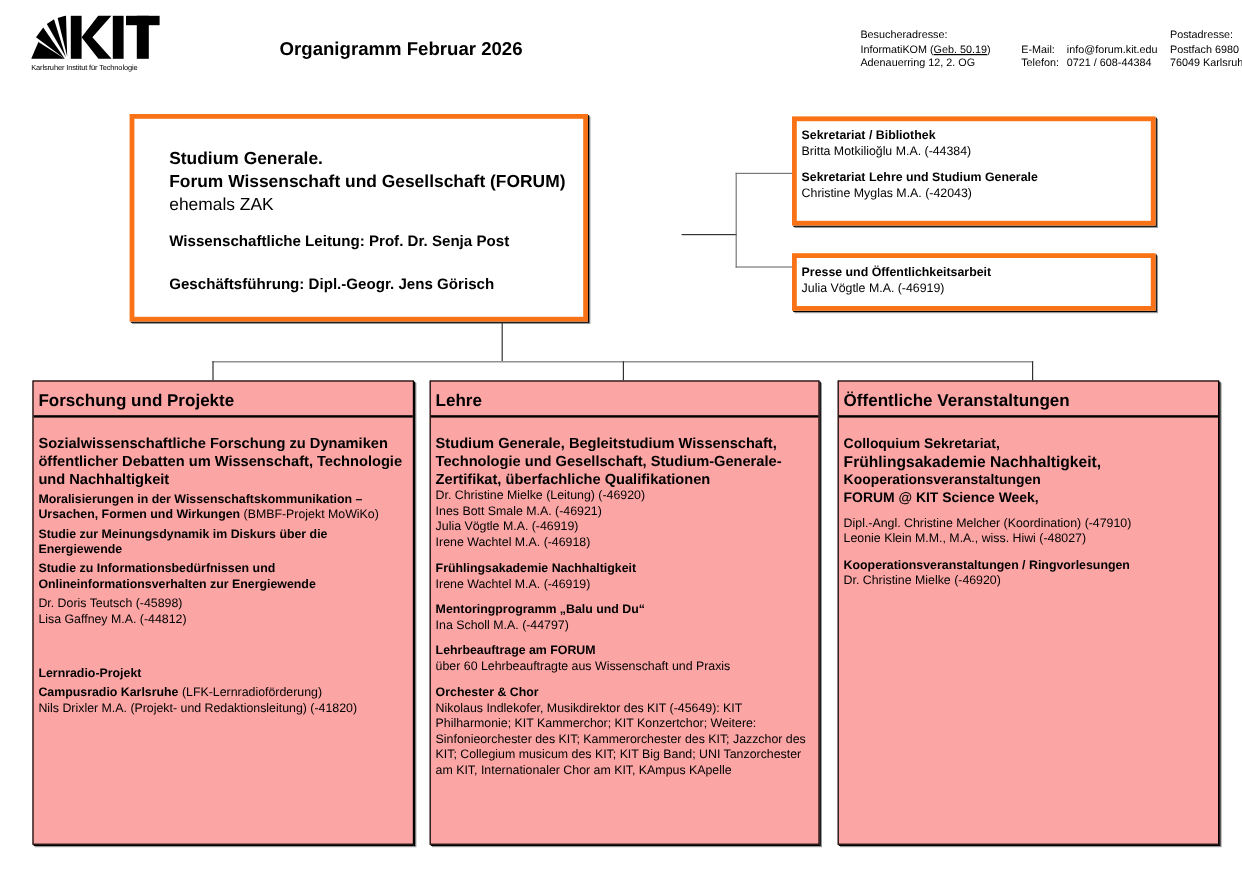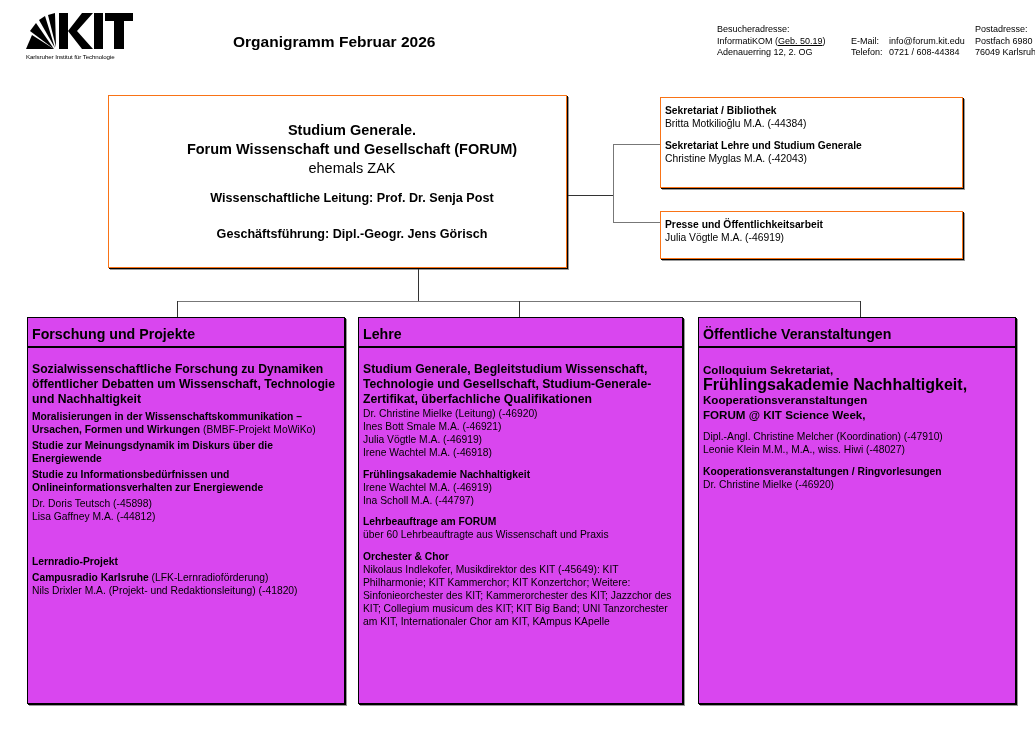--- a/index.html
+++ b/index.html
@@ -10,37 +10,37 @@
   .logo-sub { position:absolute; left:0; top:40px; font-size:6.2px; white-space:nowrap; letter-spacing:-0.1px; }
   .doc-title { left:233px; top:33px; font-size:15.5px; font-weight:bold; }
   .addr { font-size:9px; line-height:11.5px; top:24px; white-space:nowrap; }
   .addr div { white-space:nowrap;padding-left:45px; }
   .addr-left { left:672px; }
   .addr-mid { left:806px; }
   .addr-mid .lbl { display:inline-block; width:38px; }
   .addr-right { left:930px; width:76px; text-align:right; }
   .u { text-decoration:underline; }
 
-  .box { position:absolute; border:1px solid #f97316; box-shadow:1px 1px 0 #000, 2px 2px 0 #999; background:#fff; box-sizing:border-box; }
-  .main-box { left:108px; top:95px; width:459px; height:173px; padding:25px 0 16px 29px;text-align:center; }
+  .box { position:absolute; border:4px solid #f97316; box-shadow:1px 1px 0 #000, 2px 2px 0 #999; background:#fff; box-sizing:border-box; }
+  .main-box { left:108px; top:95px; width:382px; height:173px; padding:25px 0 16px 29px; }
   .main-box .t1 { font-size:14.5px; font-weight:bold; line-height:19px; }
   .main-box .t2 { font-size:14.5px; line-height:19px; }
   .main-box .t3 { font-size:12.6px; font-weight:bold; margin-top:13px; }
   .main-box .t4 { font-size:12.6px; font-weight:bold; margin-top:22px; }
 
   .side-box { left:660px; width:303px; padding:6px 0 0 4px; font-size:10.3px; line-height:13px; }
   .side-box .b { font-weight:bold; }
   .sb1 { top:97px; height:91px; }
   .sb2 { top:211px; height:48px; }
   .gap { height:9px; }
 
   .line { position:absolute; background:#333; }
   .line-grey { position:absolute; background:#777; }
 
-  .col { position:absolute; top:317px; height:387px; border:1px solid #000; box-shadow:1px 1px 0 #000, 2px 2px 0 #999; box-sizing:border-box; background:#d946ef; }
+  .col { position:absolute; top:317px; height:387px; border:1px solid #000; box-shadow:1px 1px 0 #000, 2px 2px 0 #999; box-sizing:border-box; background:#fca5a5; }
   .col-head { height:30px; border-bottom:2px solid #000; box-sizing:border-box; padding:8px 0 0 4px; font-size:14.2px; font-weight:bold; }
   .col-body { padding:14px 4px 0 4px; font-size:10.3px; line-height:13px; }
   .c1 { left:27px; width:318px; }
   .c2 { left:358px; width:325px; }
   .c3 { left:698px; width:318px; }
   .h-big { font-size:12.2px; font-weight:bold; line-height:15px; }
   .bold { font-weight:bold; }
   .mt3 { margin-top:3px; }
   .mt8 { margin-top:8px; }
   .mt9 { margin-top:9px; }
@@ -136,33 +136,34 @@
 <div class="col c2">
   <div class="col-head">Lehre</div>
   <div class="col-body">
     <div class="h-big">Studium Generale, Begleitstudium Wissenschaft, Technologie und Gesellschaft, Studium-Generale-Zertifikat, überfachliche Qualifikationen</div>
     <div>Dr. Christine Mielke (Leitung) (-46920)</div>
     <div>Ines Bott Smale M.A. (-46921)</div>
     <div>Julia Vögtle M.A. (-46919)</div>
     <div>Irene Wachtel M.A. (-46918)</div>
     <div class="mt9 bold">Frühlingsakademie Nachhaltigkeit</div>
     <div>Irene Wachtel M.A. (-46919)</div>
+    <div class="mt8 bold">Mentoringprogramm „Balu und Du“</div>
     <div>Ina Scholl M.A. (-44797)</div>
     <div class="mt8 bold">Lehrbeauftrage am FORUM</div>
     <div>über 60 Lehrbeauftragte aus Wissenschaft und Praxis</div>
     <div class="mt9 bold">Orchester &amp; Chor</div>
     <div style="width:312px">Nikolaus Indlekofer, Musikdirektor des KIT (-45649): KIT Philharmonie; KIT Kammerchor; KIT Konzertchor; Weitere: Sinfonieorchester des KIT; Kammerorchester des KIT; Jazzchor des KIT; Collegium musicum des KIT; KIT Big Band; UNI Tanzorchester am KIT, Internationaler Chor am KIT, KAmpus KApelle</div>
   </div>
 </div>
 
 <div class="col c3">
   <div class="col-head">Öffentliche Veranstaltungen</div>
   <div class="col-body">
     <div class="h-big" style="font-size:11.6px">Colloquium Sekretariat,</div>
-    <div class="h-big" style="font-size:16px">Frühlingsakademie Nachhaltigkeit,</div>
+    <div class="h-big" style="font-size:13px">Frühlingsakademie Nachhaltigkeit,</div>
     <div class="h-big" style="font-size:11.6px">Kooperationsveranstaltungen</div>
     <div class="h-big" style="font-size:11.6px">FORUM @ KIT Science Week,</div>
     <div class="mt8">Dipl.-Angl. Christine Melcher (Koordination) (-47910)</div>
     <div>Leonie Klein M.M., M.A., wiss. Hiwi (-48027)</div>
     <div class="mt9 bold">Kooperationsveranstaltungen / Ringvorlesungen</div>
     <div>Dr. Christine Mielke (-46920)</div>
   </div>
 </div>
 
 </body></html>

